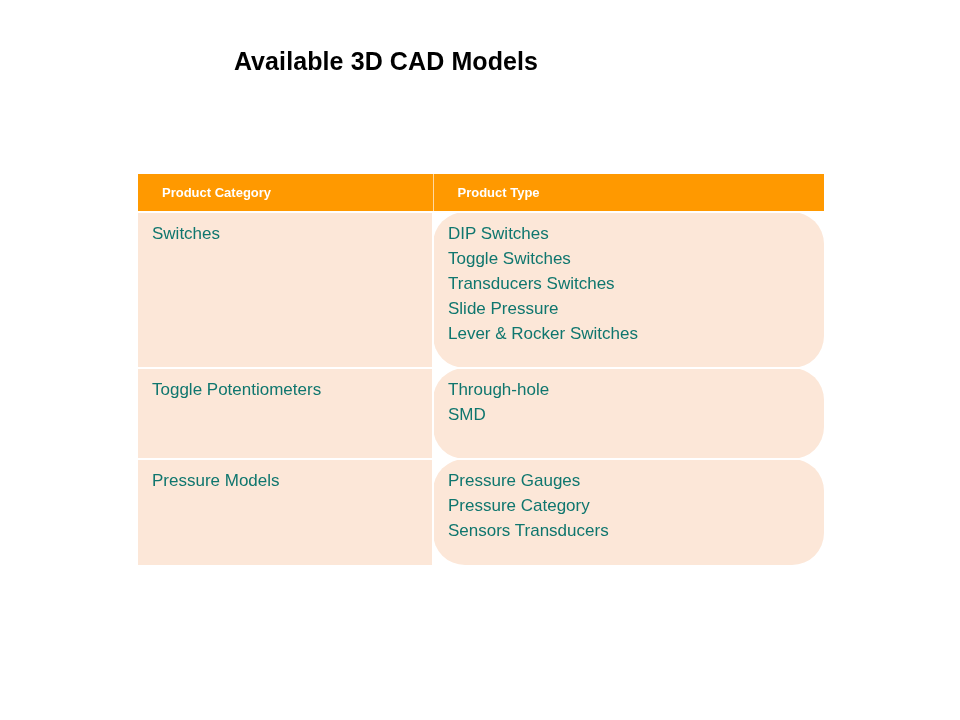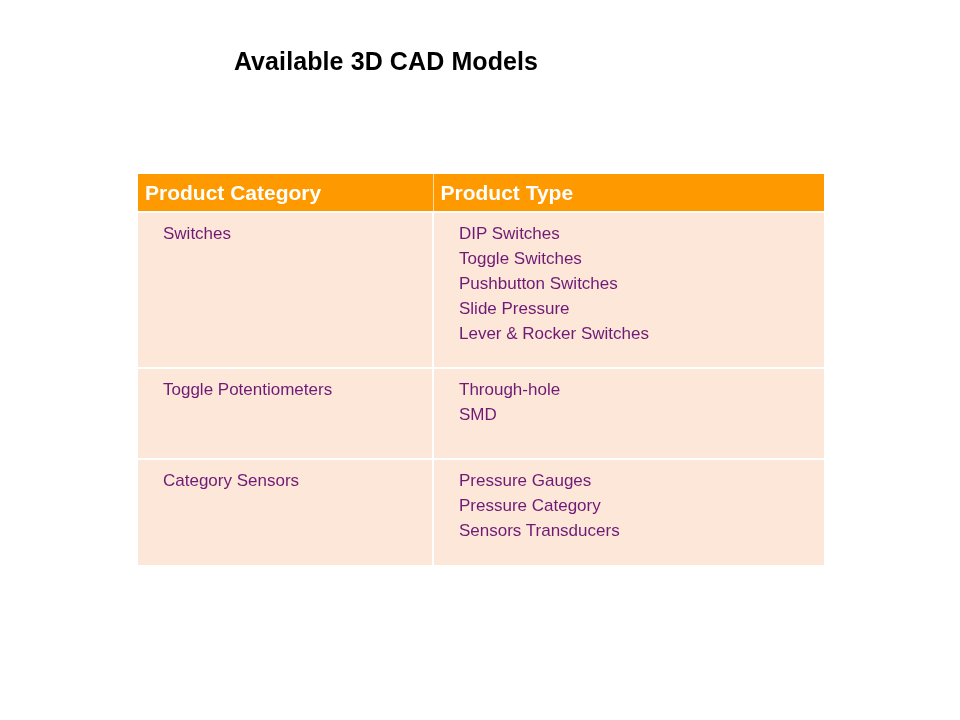--- a/index.html
+++ b/index.html
@@ -55,45 +55,46 @@
     vertical-align: top;
     text-align: left;
     padding: 0;
     margin: 0;
   }
 
   
   .cad-table thead th {
     background: #ff9900;
     color: #ffffff;
-    font-size: 21px;
+    font-size: 13px;
     font-weight: bold;
     height: 37px;
     line-height: 37px;
-    padding: 0 0 0 7px;
+    padding: 0 0 0 24px;
     border-right: 1px solid #ffd9a0;
     white-space: nowrap;
   }
   .cad-table thead th:last-child {
     border-right: none;
     margin-top: 48px;
   }
 
   
   .cad-table tbody td {
     background: #fce7d8;
-    color: #701a75;
+    color: #0f766e;
     font-size: 17px;
     line-height: 25px;
-    padding: 8px 0 0 25px;
+    padding: 8px 0 0 14px;
     border-top: 2px solid #ffffff;
     border-right: 2px solid #ffffff;
   }
   .cad-table tbody td:last-child {
     border-right: none;
+    border-radius: 32px;
   }
 
   .cad-table tbody tr.r-switches  td { height: 146px; }
   .cad-table tbody tr.r-trimmer   td { height: 81px;  }
   .cad-table tbody tr.r-pressure  td { height: 97px;  }
 
   .type-list {
     list-style: none;
     margin: 0;
     padding: 0;
@@ -133,42 +134,42 @@
     <tbody>
 
       <tr class="r-switches">
         <td>
           <span class="cat-label">Switches</span>
         </td>
         <td>
           <ul class="type-list">
             <li>DIP Switches</li>
             <li>Toggle Switches</li>
-            <li>Pushbutton Switches</li>
+            <li>Transducers Switches</li>
             <li>Slide Pressure</li>
             <li>Lever &amp; Rocker Switches</li>
           </ul>
         </td>
       </tr>
 
       <tr class="r-trimmer">
         <td>
           <span class="cat-label">Toggle Potentiometers</span>
         </td>
         <td>
           <ul class="type-list">
             <li>Through-hole</li>
             <li>SMD</li>
           </ul>
         </td>
       </tr>
 
       <tr class="r-pressure">
         <td>
-          <span class="cat-label">Category Sensors</span>
+          <span class="cat-label">Pressure Models</span>
         </td>
         <td>
           <ul class="type-list">
             <li>Pressure Gauges</li>
             <li>Pressure Category</li>
             <li>Sensors Transducers</li>
           </ul>
         </td>
       </tr>
 

